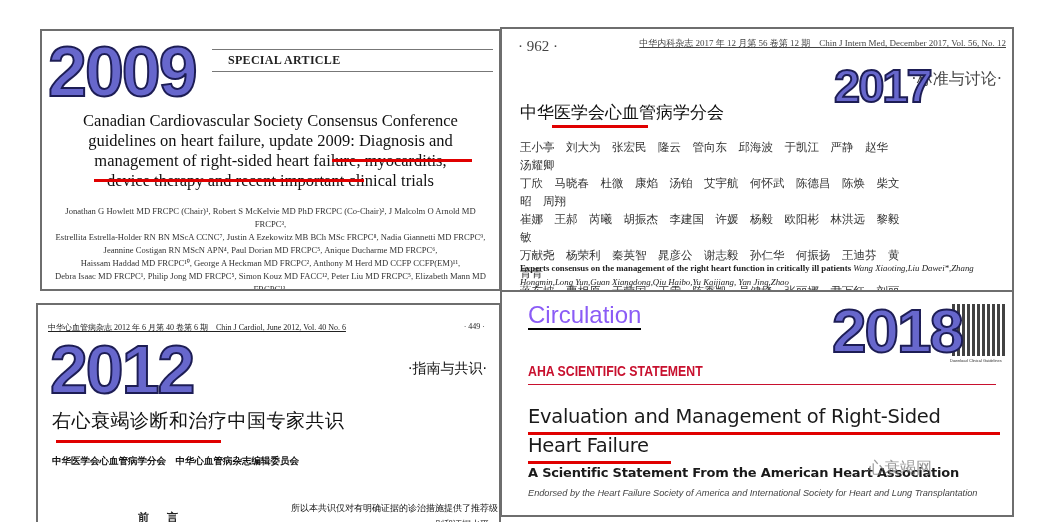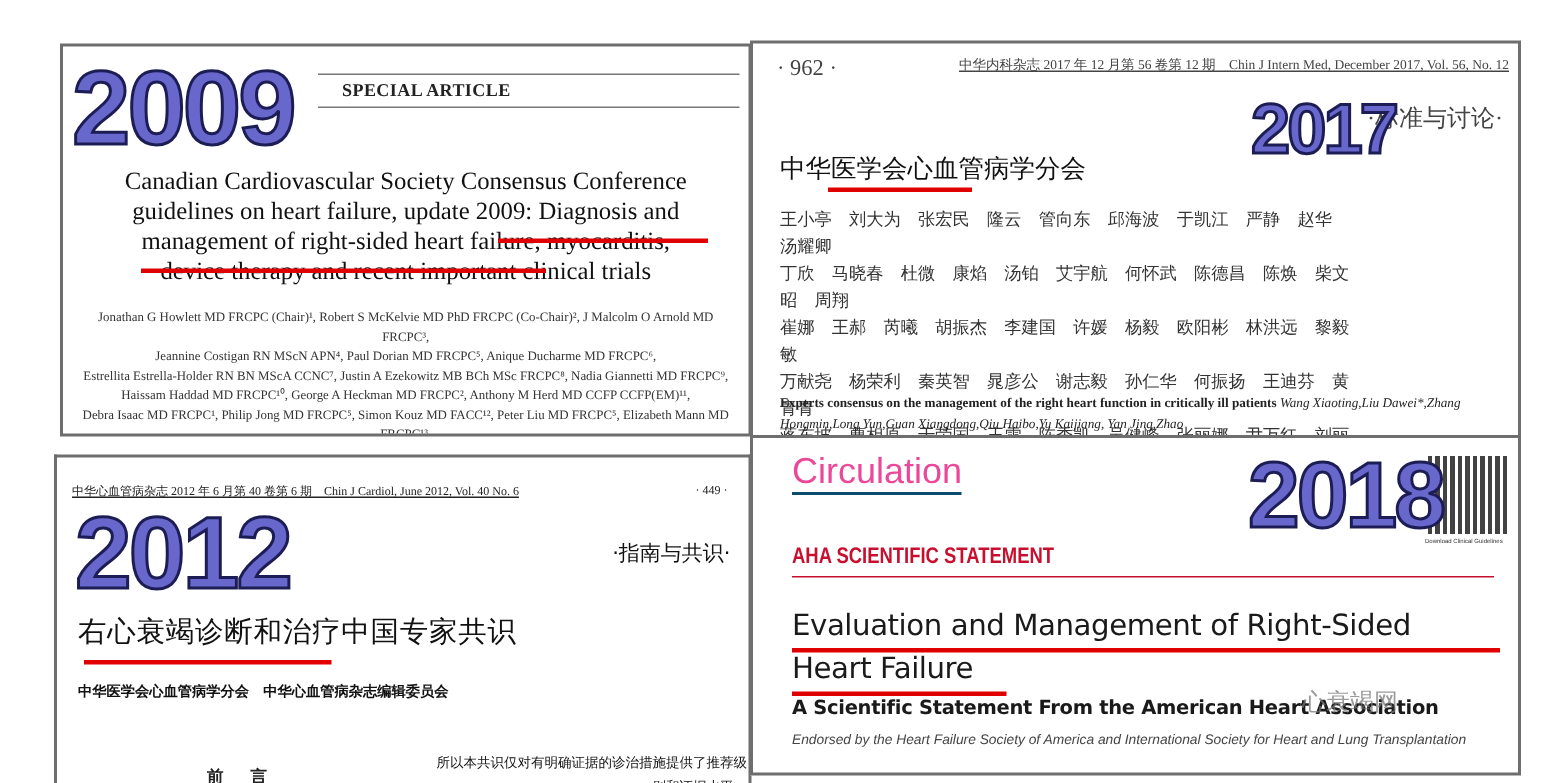--- a/index.html
+++ b/index.html
@@ -41,21 +41,21 @@
   #p2012 .jr { position: absolute; left: 10px; top: 17px; font-size: 8px; color: #222; text-decoration: underline; }
   #p2012 .pg { position: absolute; right: 14px; top: 17px; font-size: 8px; }
   #p2012 .year { left: 12px; top: 30px; font-size: 68px; }
   #p2012 .col { position: absolute; right: 12px; top: 55px; font-family: "DejaVu Sans", sans-serif; font-size: 14px; color: #111; }
   #p2012 .ttl { position: absolute; left: 14px; top: 103px; font-family: "DejaVu Sans", sans-serif; font-size: 19px; color: #111; letter-spacing: 0.5px; }
   #p2012 .org { position: absolute; left: 14px; top: 150px; font-size: 9.5px; font-weight: bold; color: #111; }
   #p2012 .fw { position: absolute; left: 100px; top: 205px; font-size: 11px; font-weight: bold; letter-spacing: 18px; }
   #p2012 .body { position: absolute; left: 245px; top: 195px; width: 215px; font-size: 9px; line-height: 16px; color: #111; text-align: right; }
 
   
-  #p2018 .circ { position: absolute; left: 26px; top: 10px; font-family: "Liberation Sans", sans-serif; font-size: 24px; color: #ec4899; border-bottom: 2px solid #0c4a6e; line-height: 26px; }
+  #p2018 .circ { position: absolute; left: 26px; top: 10px; font-family: "Liberation Sans", sans-serif; font-size: 24px; color: #8b5cf6; border-bottom: 2px solid #000000; line-height: 26px; }
   #p2018 .year { left: 330px; top: 8px; font-size: 62px; }
   #p2018 .qr { position: absolute; left: 450px; top: 12px; width: 54px; height: 52px;
     background:
       repeating-linear-gradient(90deg, #222 0 3px, #fff 3px 5px),
       #fff;
     opacity: .85; }
   #p2018 .qr-cap { position: absolute; left: 448px; top: 66px; font-size: 4px; font-family: "Liberation Sans", sans-serif; color: #333; }
   #p2018 .aha { position: absolute; left: 26px; top: 70px; font-family: "Liberation Sans", sans-serif; font-weight: bold; font-size: 15px; color: #c8102e; transform: scaleX(.82); transform-origin: left; }
   #p2018 .aha-rule { position: absolute; left: 26px; right: 16px; top: 92px; height: 1px; background: #c8102e; }
   #p2018 .ttl { position: absolute; left: 26px; top: 110px; font-family: "DejaVu Sans", sans-serif; font-size: 19.5px; line-height: 29px; color: #1a1a1a; letter-spacing: -0.3px; }
@@ -74,22 +74,22 @@
   <div class="title">
     <div>Canadian Cardiovascular Society Consensus Conference</div>
     <div>guidelines on heart failure, update 2009: Diagnosis and</div>
     <div>management of right-sided heart failure, myocarditis,</div>
     <div>device therapy and recent important clinical trials</div>
   </div>
   <div class="ul" style="left:290px; top:128px; width:140px;"></div>
   <div class="ul" style="left:52px; top:148px; width:270px;"></div>
   <div class="authors">
     <div>Jonathan G Howlett MD FRCPC (Chair)¹, Robert S McKelvie MD PhD FRCPC (Co-Chair)², J Malcolm O Arnold MD FRCPC³,</div>
+    <div>Estrellita Estrella-Holder RN BN MScA CCNC⁷, Justin A Ezekowitz MB BCh MSc FRCPC⁸, Nadia Giannetti MD FRCPC⁹,</div>
     <div>Jeannine Costigan RN MScN APN⁴, Paul Dorian MD FRCPC⁵, Anique Ducharme MD FRCPC⁶,</div>
-    <div>Estrellita Estrella-Holder RN BN MScA CCNC⁷, Justin A Ezekowitz MB BCh MSc FRCPC⁸, Nadia Giannetti MD FRCPC⁹,</div>
     <div>Haissam Haddad MD FRCPC¹⁰, George A Heckman MD FRCPC², Anthony M Herd MD CCFP CCFP(EM)¹¹,</div>
     <div>Debra Isaac MD FRCPC¹, Philip Jong MD FRCPC⁵, Simon Kouz MD FACC¹², Peter Liu MD FRCPC⁵, Elizabeth Mann MD FRCPC¹³,</div>
 
   </div>
 </div>
 
 <div class="panel" id="p2017">
   <div class="pg">· 962 ·</div>
   <div class="jr">中华内科杂志 2017 年 12 月第 56 卷第 12 期　Chin J Intern Med, December 2017, Vol. 56, No. 12</div>
   <div class="col">·标准与讨论·</div>

